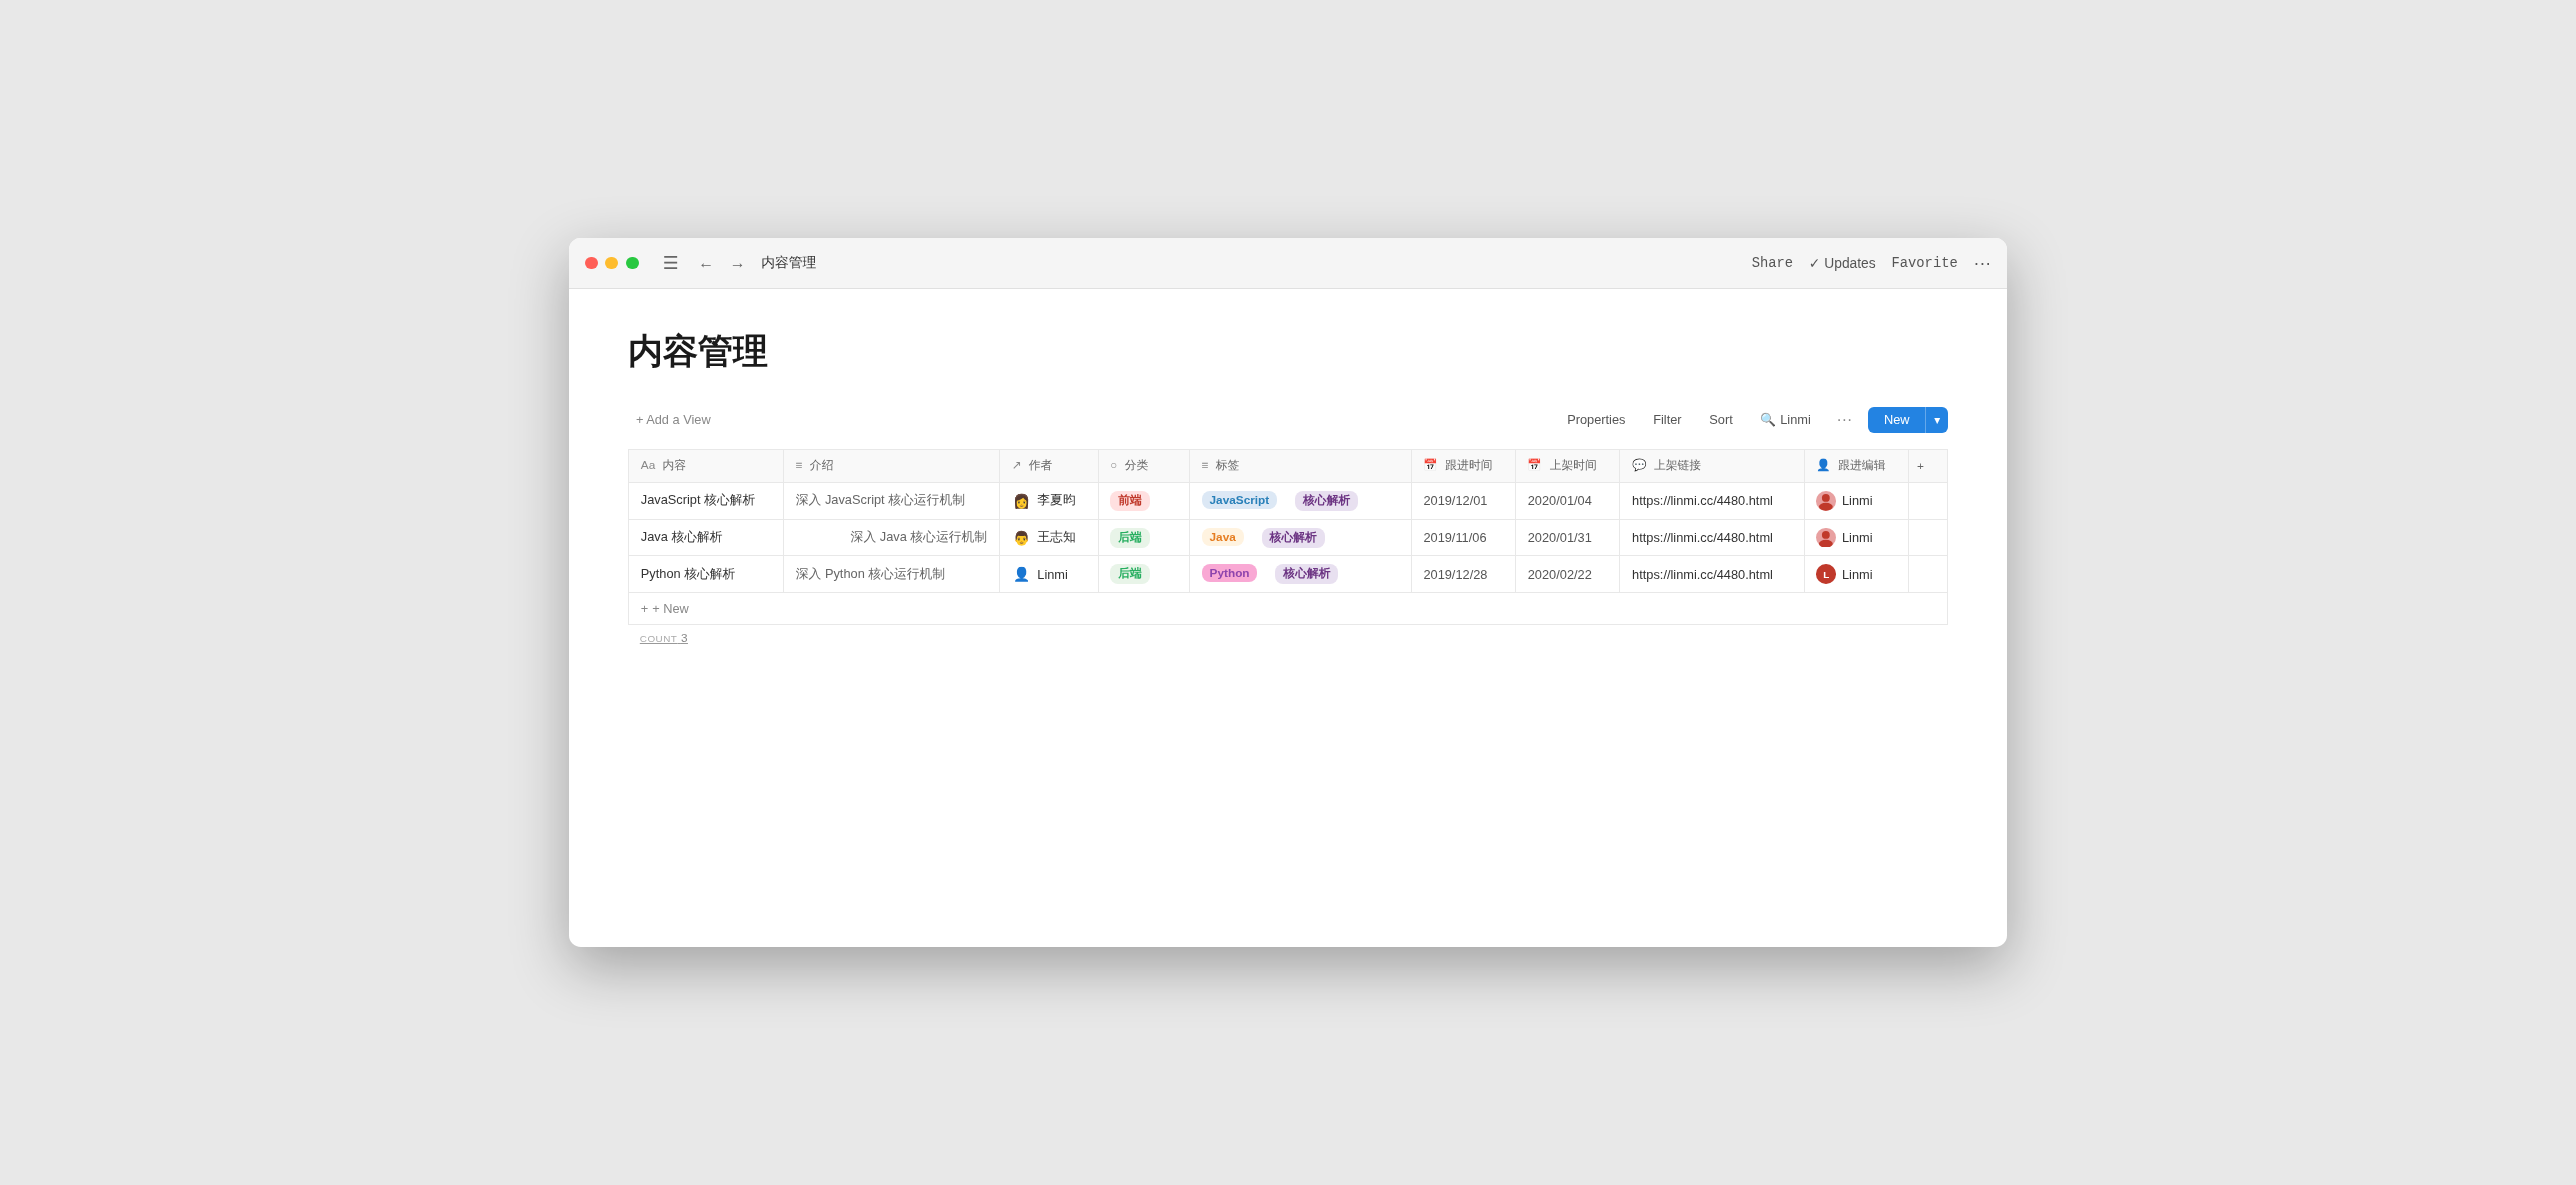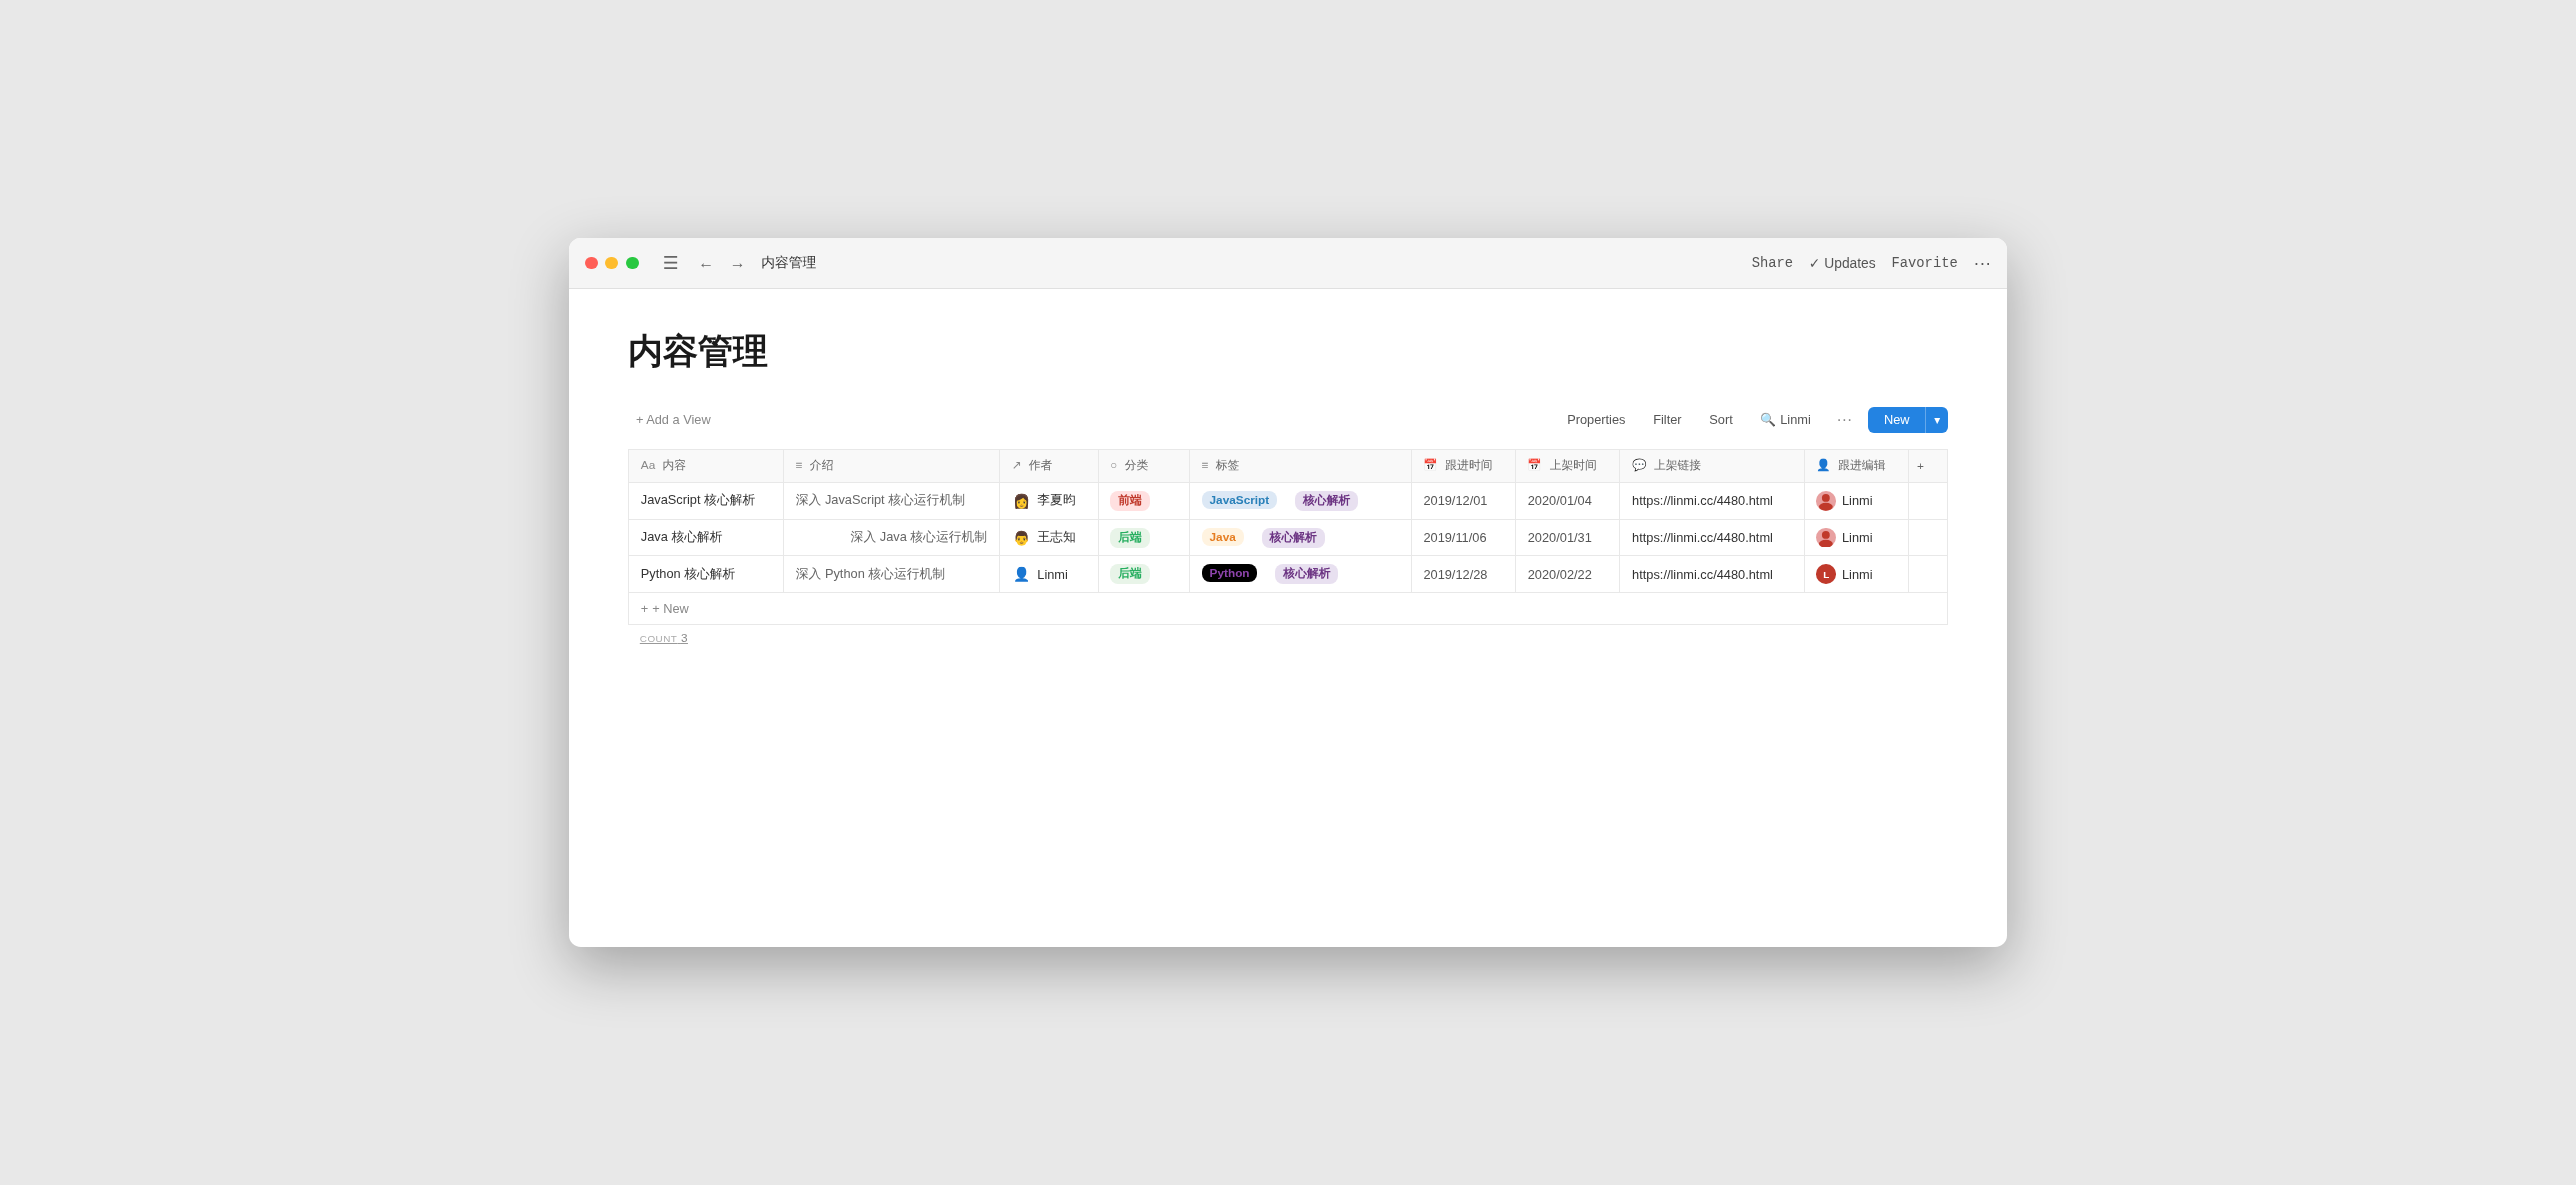--- a/index.html
+++ b/index.html
@@ -223,21 +223,21 @@
       padding: 2px 7.9px;
       border-radius: 8px;
       font-size: 11.8px;
       font-weight: 700;
       margin-right: 18px;
     }
     .tag-qianduan { background: #ffe0e0; color: #c0392b; }
     .tag-houduan { background: #e8f4e8; color: #27ae60; }
     .tag-javascript { background: #dce8f5; color: #2980b9; }
     .tag-java { background: #fff3e0; color: #e67e22; }
-    .tag-python { background: #000000; color: #8e44ad; }
+    .tag-python { background: #f9a8d4; color: #8e44ad; }
     .tag-hexin { background: #e8e0f0; color: #6c3483; }
     .author-cell {
       display: flex;
       align-items: center;
       gap: 5.9px;
     }
     .avatar {
       width: 19.7px;
       height: 19.7px;
       border-radius: 50%;

